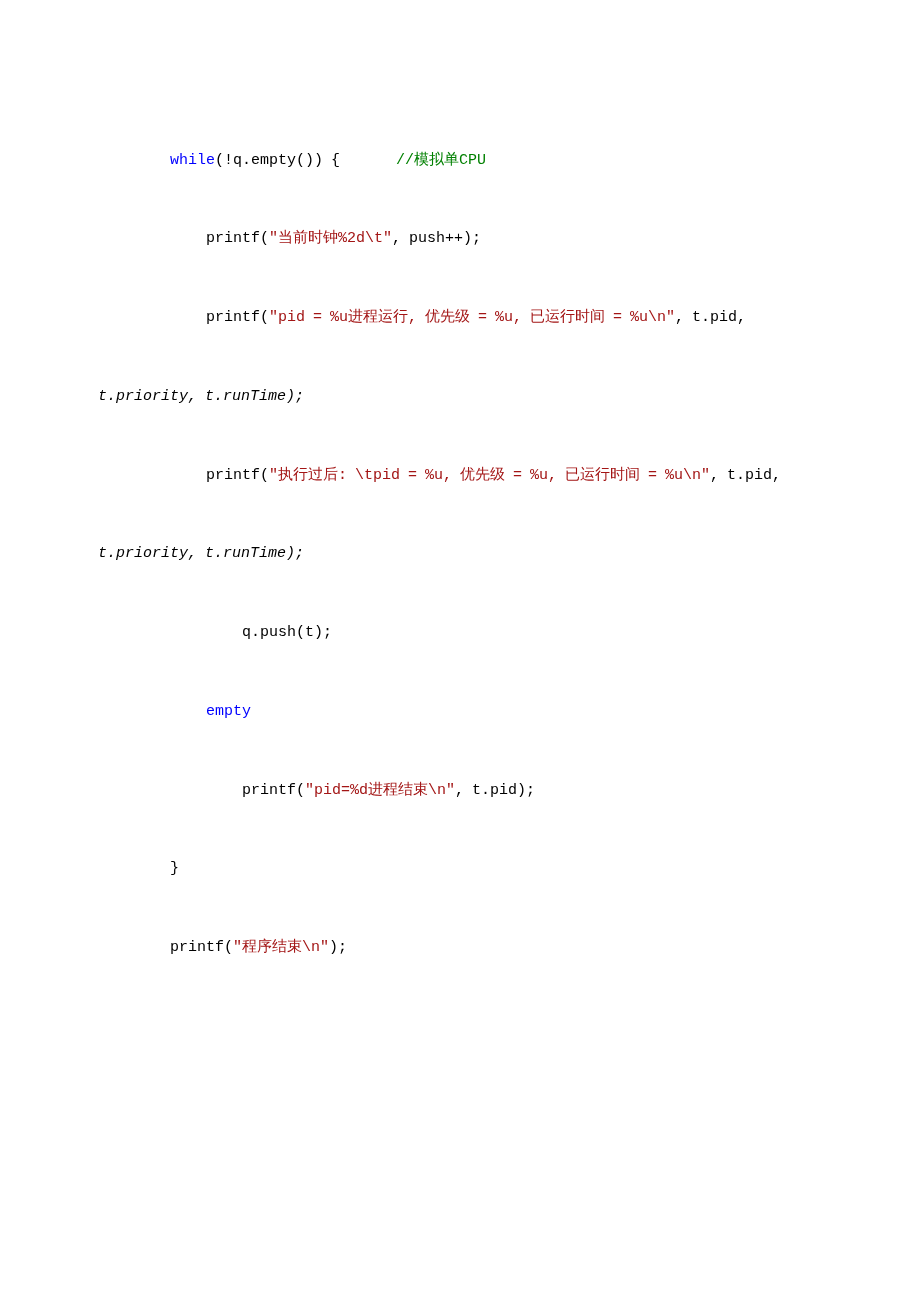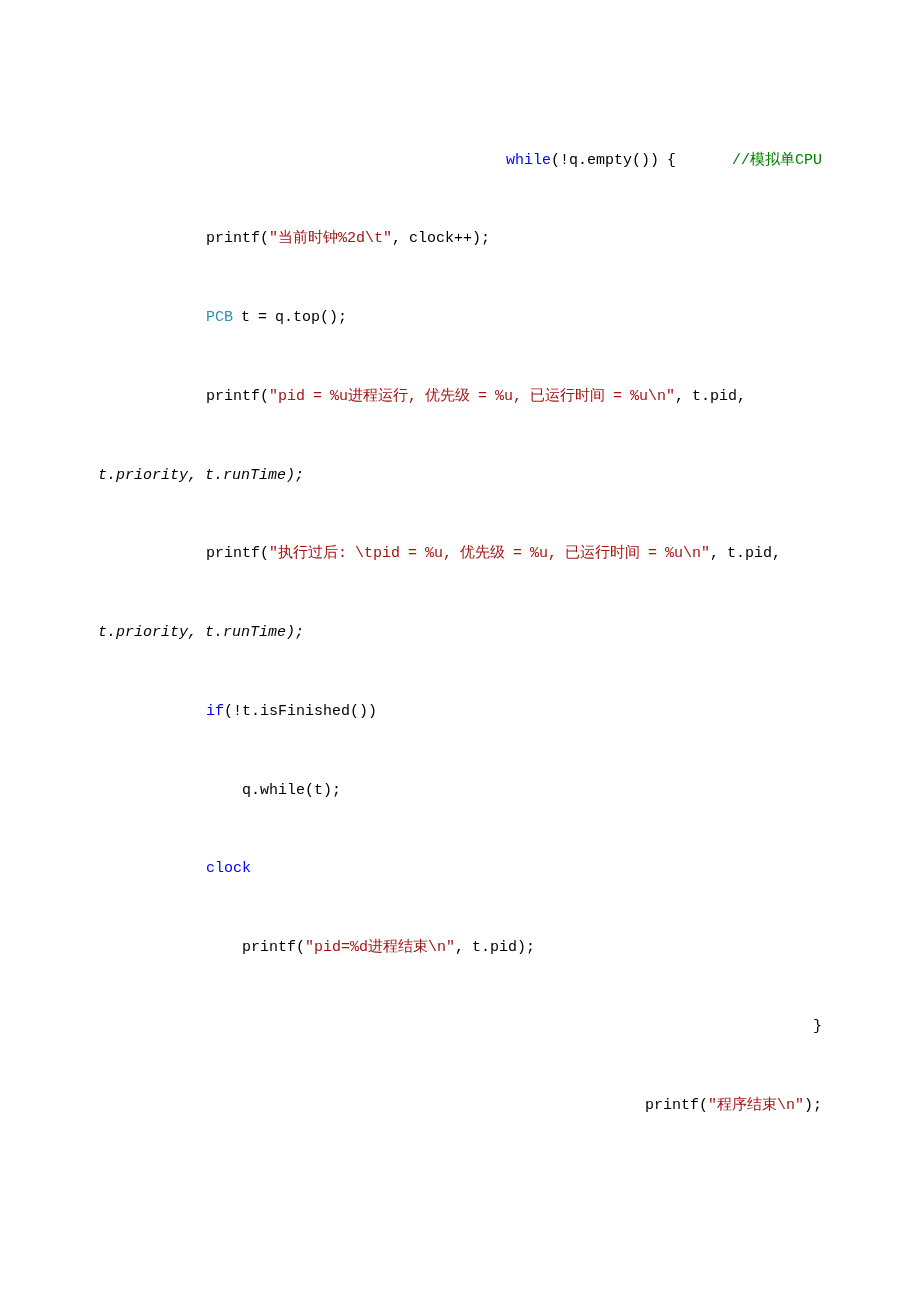--- a/index.html
+++ b/index.html
@@ -16,47 +16,45 @@
     padding: 95px 98px 0 98px;
     box-sizing: border-box;
   }
   .code-block {
     font-family: "Courier New", monospace;
     font-size: 15px;
     white-space: pre;
     line-height: 1.75;
     word-spacing: -1px;
   }
-  .tab1 { padding-left: 72px; text-align: right; }
+  .tab1 { padding-left: 72px; }
   .tab2 { padding-left: 108px; }
   .tab3 { padding-left: 144px; }
   .tab0 { padding-left: 0px; font-style: italic; }
 
   .kw-blue { color: #0000ff; }
   .str-red { color: #a31515; }
   .type-teal { color: #2b91af; }
   .comment-green { color: #008000; }
   .black { color: #000; }
 </style>
 </head>
 <body>
 
 <div class="page">
 
   <div class="code-block">
     <div class="tab1"><span class="kw-blue">while</span><span class="black">(!q.empty()) {       </span><span class="comment-green">//模拟单CPU</span></div>
-    <div class="tab2"><span class="black">printf(</span><span class="str-red">"当前时钟%2d\t"</span><span class="black">, clock++);</span></div>
-    <div class="tab2"><span class="type-teal">PCB</span><span class="black"> t = q.top();</span></div>
+    <div class="tab2"><span class="black">printf(</span><span class="str-red">"当前时钟%2d\t"</span><span class="black">, push++);</span></div>
     <div class="tab2"><span class="black">printf(</span><span class="str-red">"pid = %u进程运行, 优先级 = %u, 已运行时间 = %u\n"</span><span class="black">, t.pid, </span></div>
     <div class="tab0 black">t.priority, t.runTime);</div>
     <div class="tab2"><span class="black">printf(</span><span class="str-red">"执行过后: \tpid = %u, 优先级 = %u, 已运行时间 = %u\n"</span><span class="black">, t.pid, </span></div>
     <div class="tab0 black">t.priority, t.runTime);</div>
-    <div class="tab2"><span class="kw-blue">if</span><span class="black">(!t.isFinished())</span></div>
-    <div class="tab3 black">q.while(t);</div>
-    <div class="tab2 kw-blue">clock</div>
+    <div class="tab3 black">q.push(t);</div>
+    <div class="tab2 kw-blue">empty</div>
     <div class="tab3"><span class="black">printf(</span><span class="str-red">"pid=%d进程结束\n"</span><span class="black">, t.pid);</span></div>
     <div class="tab1 black">}</div>
     <div class="tab1"><span class="black">printf(</span><span class="str-red">"程序结束\n"</span><span class="black">);</span></div>
     
     
   </div>
 
 </div>
 
 </body></html>

